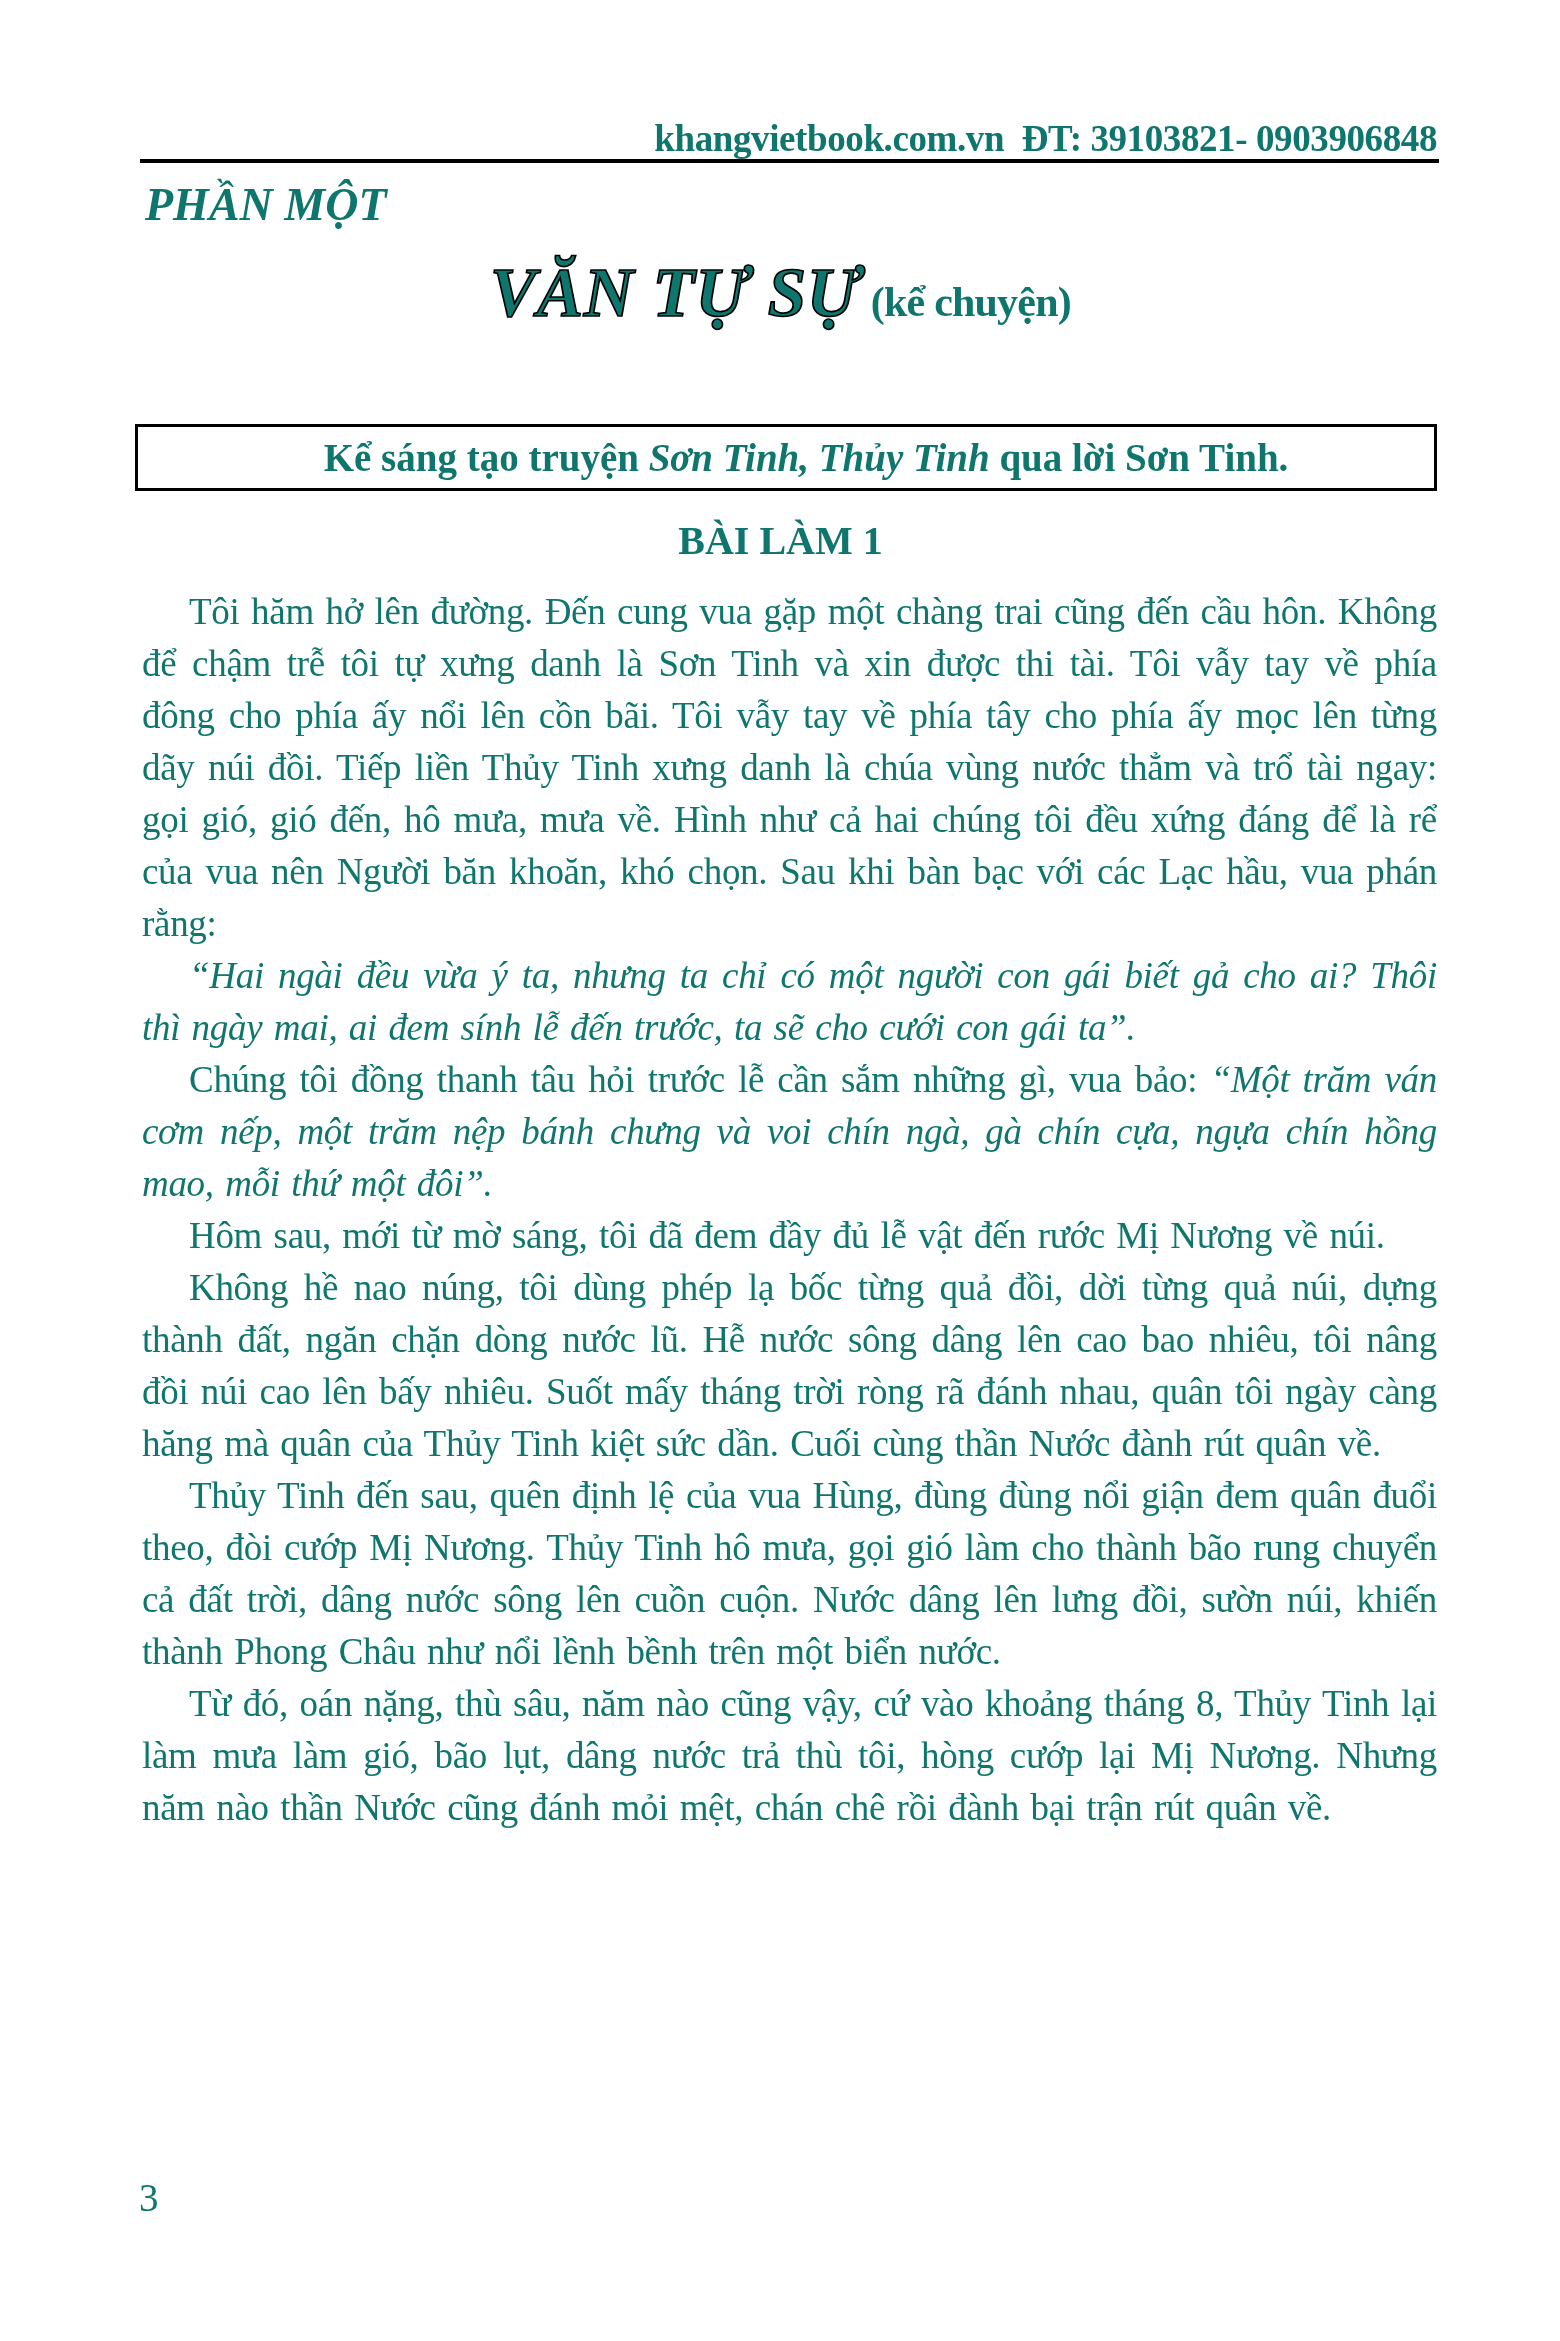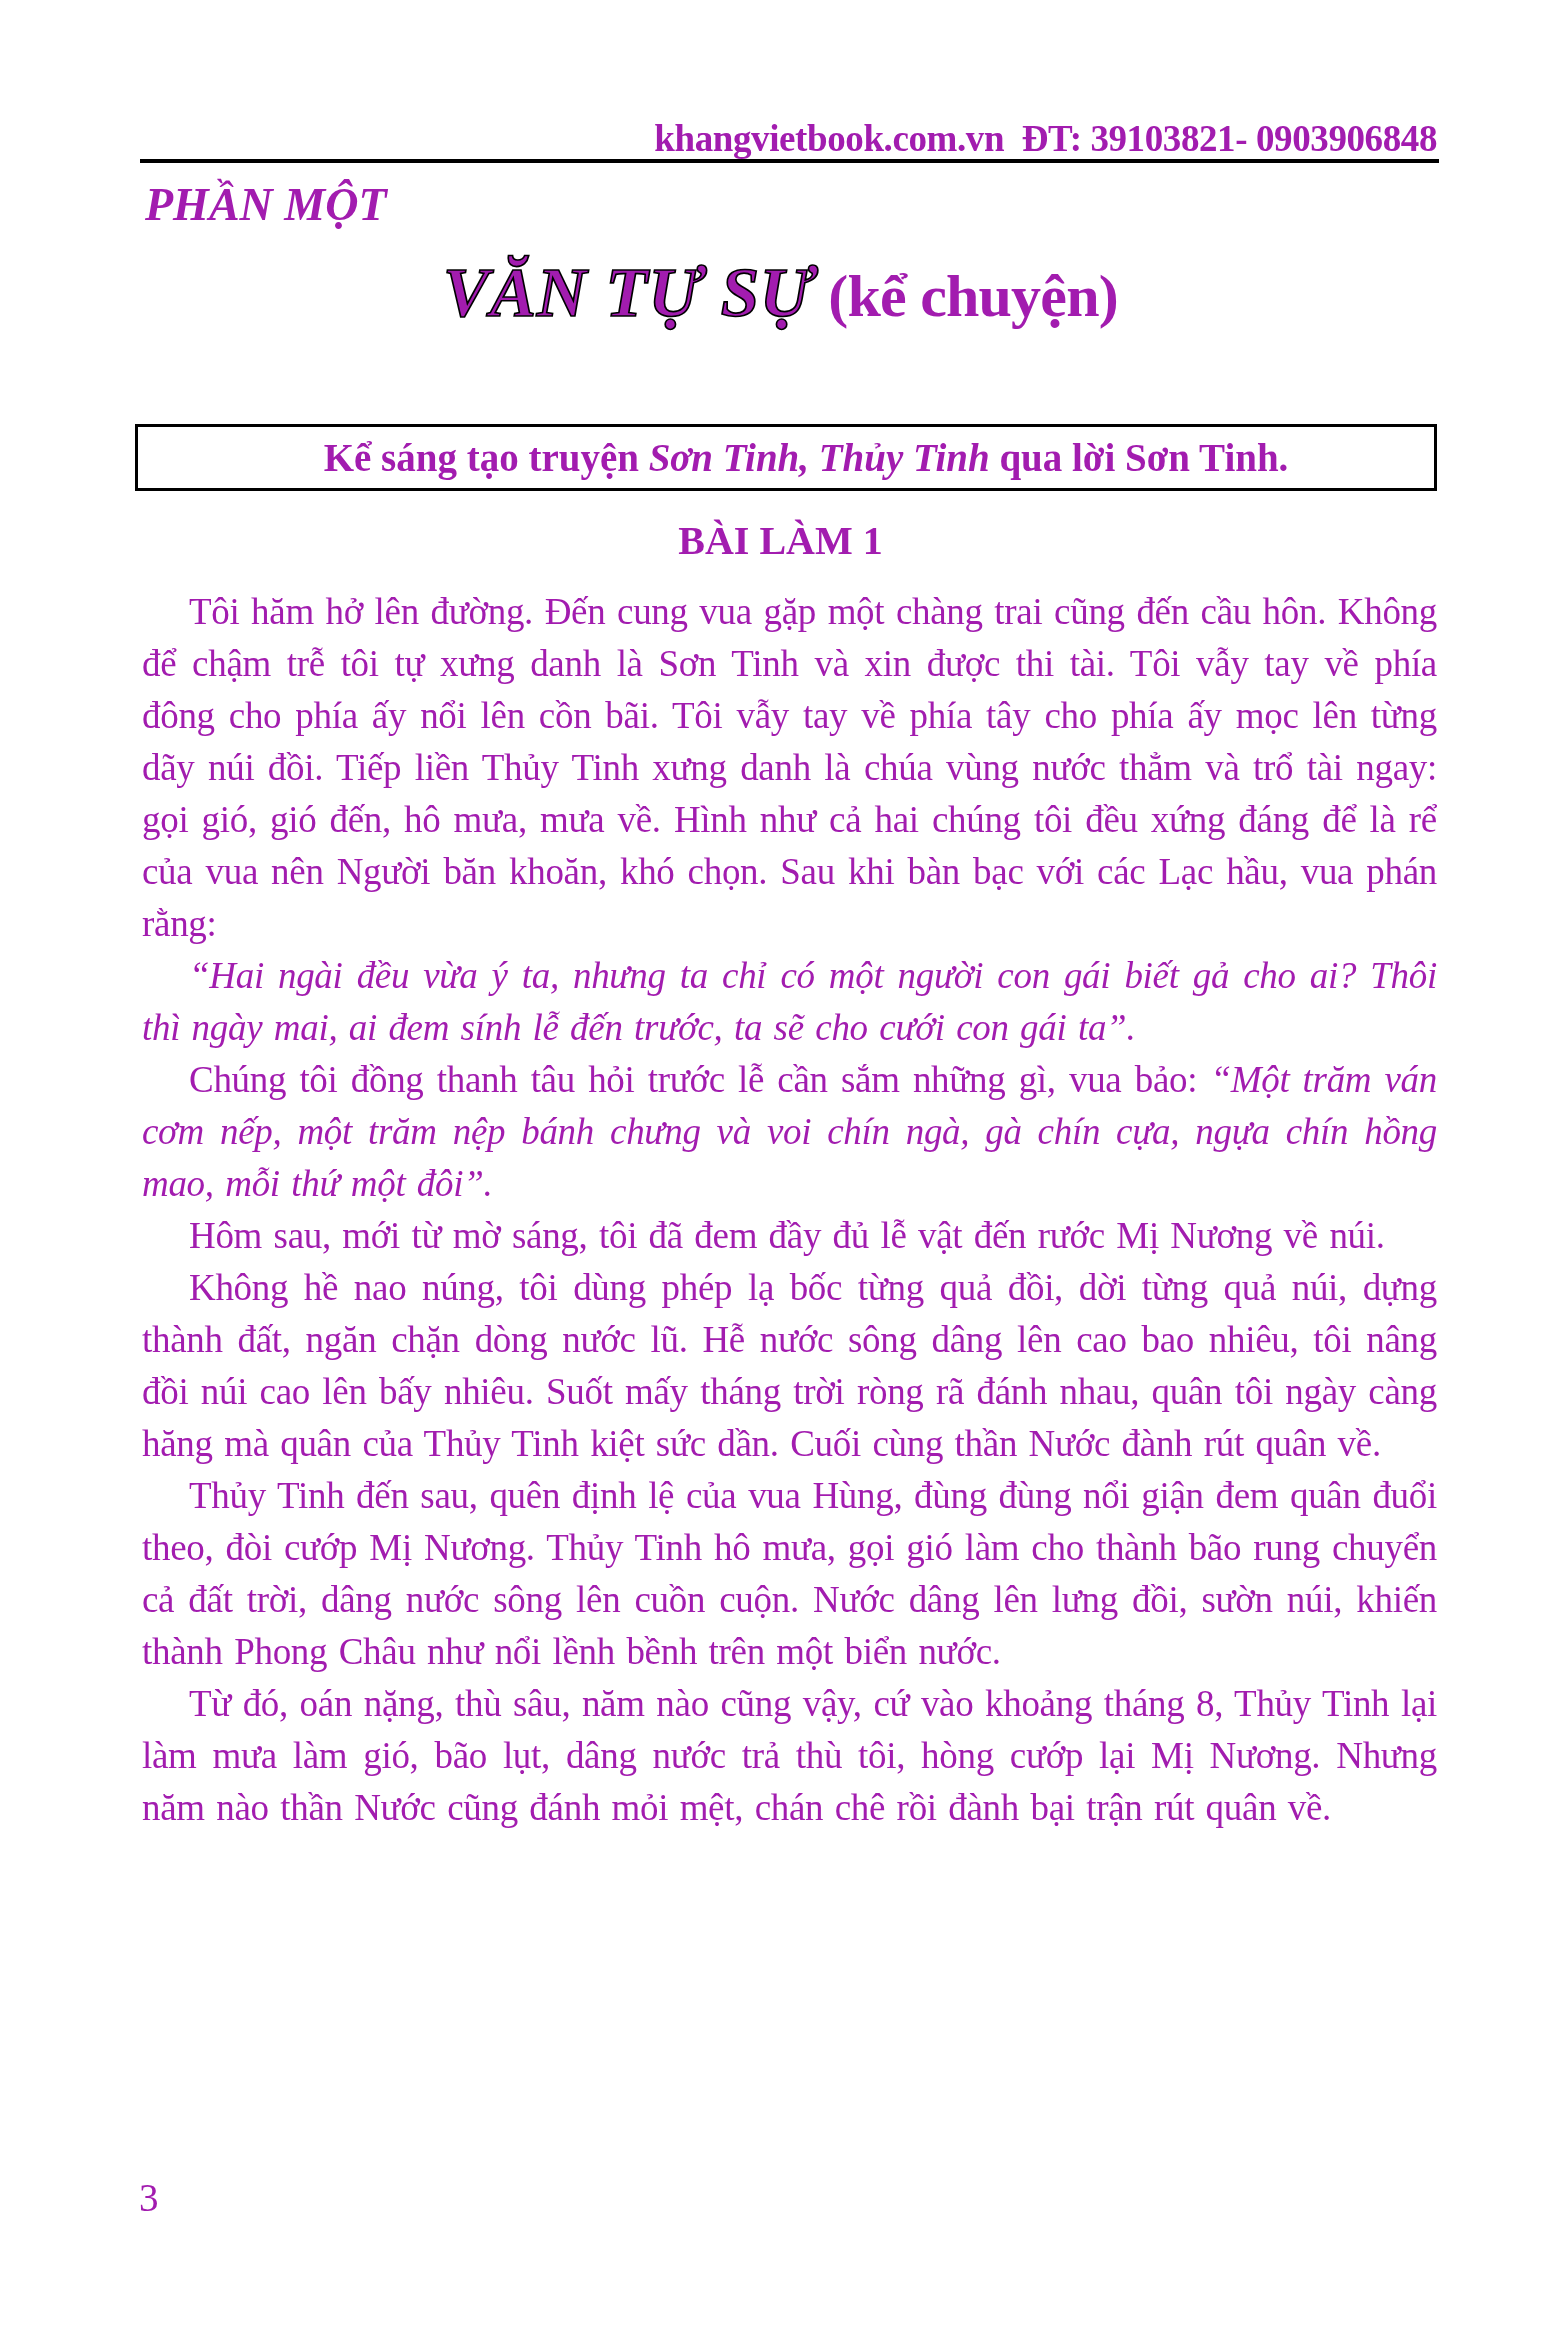--- a/index.html
+++ b/index.html
@@ -6,21 +6,21 @@
     margin: 0;
     padding: 0;
     background: #e8e8e8;
   }
   .page {
     position: relative;
     width: 1561px;
     height: 2342px;
     background: #ffffff;
     font-family: "Liberation Serif", "DejaVu Serif", serif;
-    color: #a21caf;
+    color: #0f766e;
     overflow: hidden;
   }
 
   
   .site-header {
     position: absolute;
     top: 117px;
     right: 124px;
     font-size: 37px;
     font-weight: 700;
@@ -56,21 +56,21 @@
     white-space: nowrap;
   }
   .doc-title-main {
     font-size: 69px;
     font-weight: 700;
     font-style: italic;
     letter-spacing: 0.8px;
     -webkit-text-stroke: 1.7px #000;
   }
   .doc-title-sub {
-    font-size: 60px;
+    font-size: 42px;
     font-weight: 700;
     letter-spacing: -0.8px;
     text-align: right;
   }
 
   
   .assignment-box {
     position: absolute;
     top: 424px;
     left: 135px;

